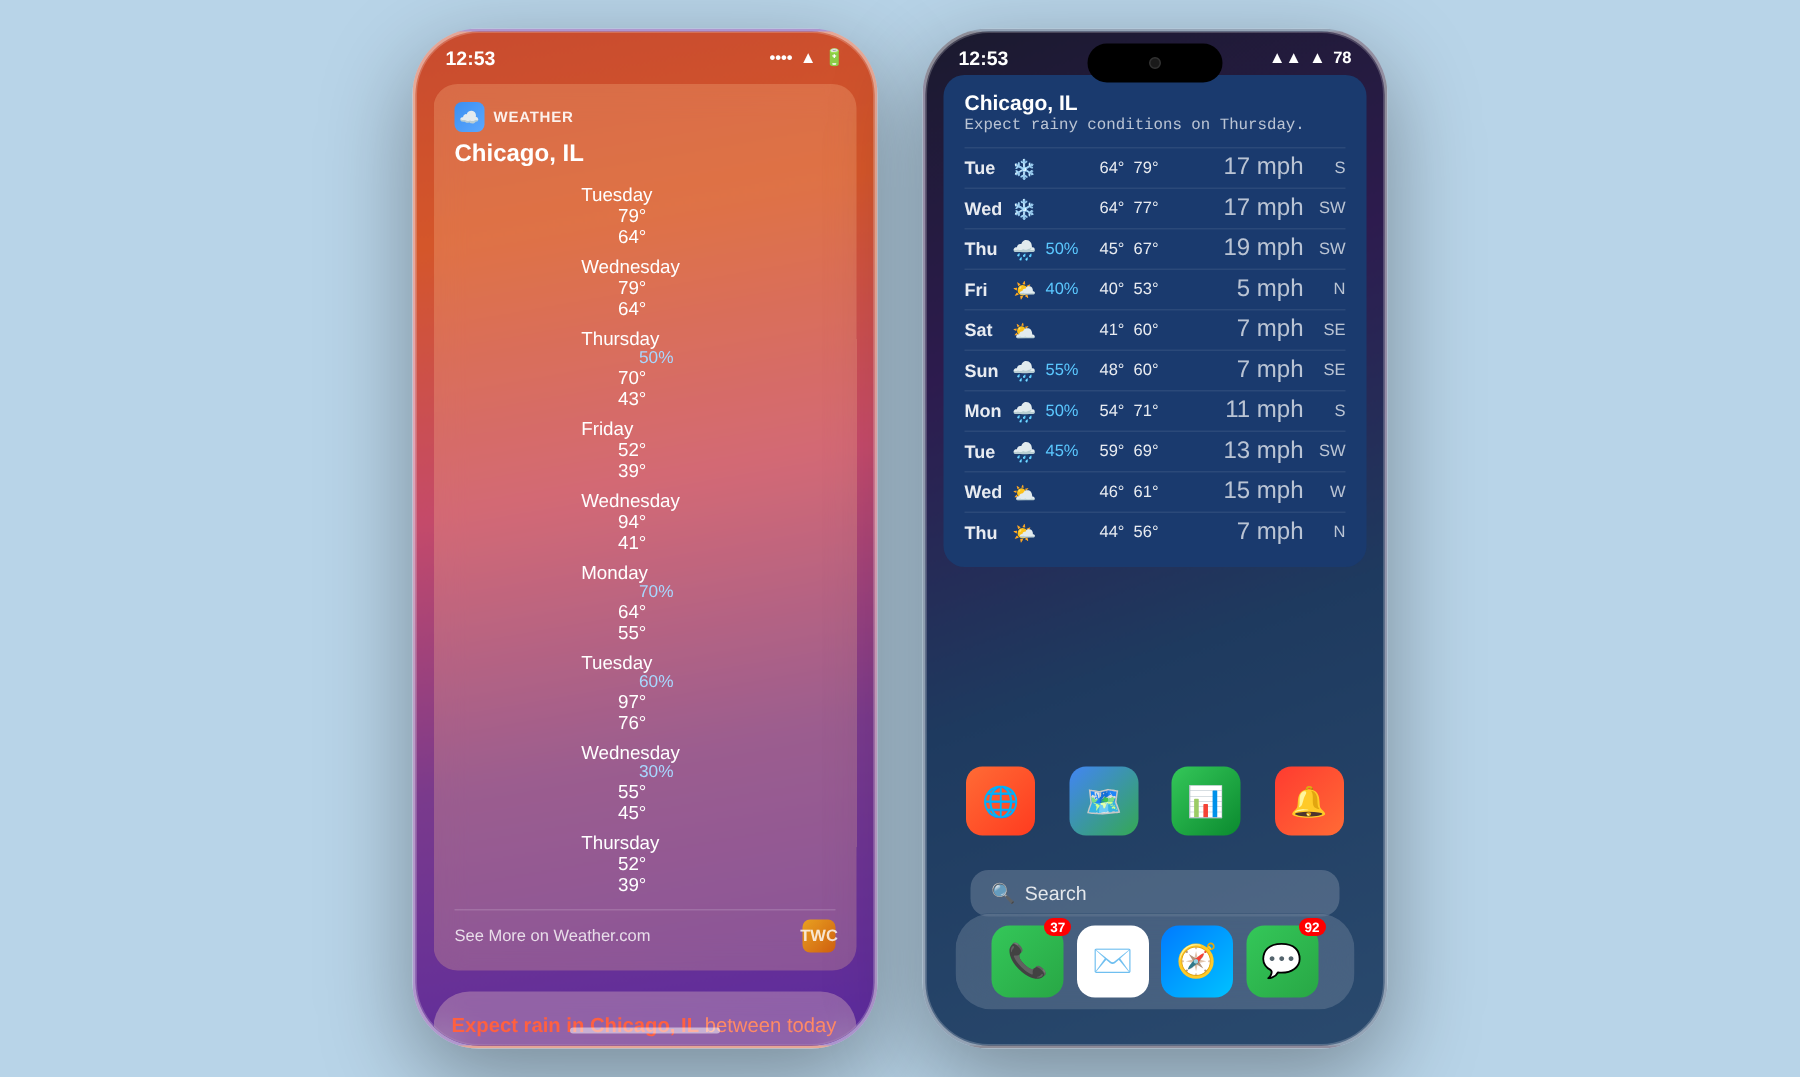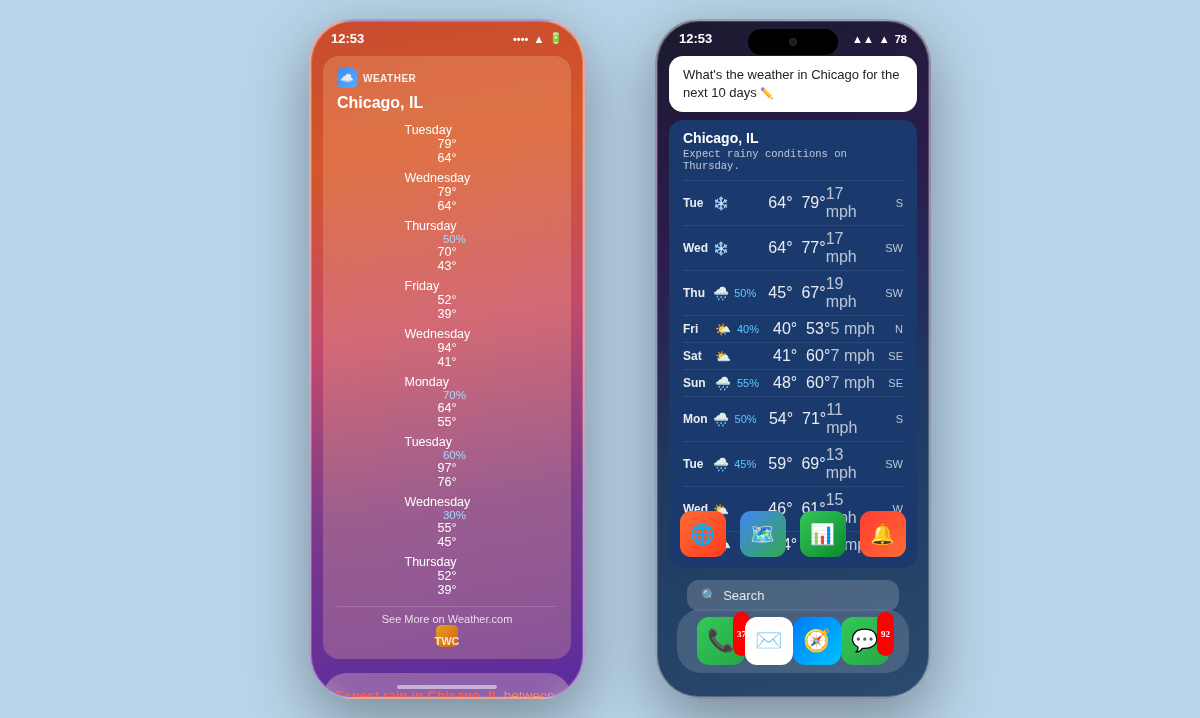--- a/index.html
+++ b/index.html
@@ -10,28 +10,27 @@
       display: flex;
       align-items: center;
       justify-content: center;
       gap: 30px;
       font-family: -apple-system, BlinkMacSystemFont, 'SF Pro Display', 'Helvetica Neue', sans-serif;
       overflow: hidden;
     }
 
     
     .phone {
-      width: 276px;
+      width: 310px;
       height: 680px;
       border-radius: 44px;
       border: 2px solid rgba(255,255,255,0.5);
       overflow: hidden;
       position: relative;
       box-shadow: 0 20px 60px rgba(0,0,0,0.35), inset 0 0 0 1px rgba(255,255,255,0.2);
-      margin-left: 40px;
     }
 
     
     .phone1 {
       background: linear-gradient(170deg, #c84b2f 0%, #d4562a 20%, #c44a6a 45%, #7a3a8c 70%, #5a2a9e 100%);
     }
 
     .phone1-status {
       display: flex;
       justify-content: space-between;
@@ -106,46 +105,45 @@
 
     .weather-row .pct {
       width: 38px;
       text-align: right;
       color: #a8d8ff;
       font-size: 11.5px;
     }
 
     .weather-row .hi, .weather-row .lo {
       width: 36px;
-      text-align: center;
+      text-align: left;
       font-weight: 500;
     }
 
     .weather-see-more {
       display: flex;
       justify-content: space-between;
       align-items: center;
       margin-top: 6px;
       padding-top: 6px;
       border-top: 1px solid rgba(255,255,255,0.15);
-      flex-direction: column;
     }
 
     .weather-see-more span {
       font-size: 11px;
       color: rgba(255,255,255,0.8);
     }
 
     .weather-channel-badge {
       width: 22px;
       height: 22px;
       background: linear-gradient(135deg, #e8a020, #d06010);
       border-radius: 5px;
       display: flex;
-      align-items: flex-end;
+      align-items: center;
       justify-content: center;
       font-size: 6px;
       color: white;
       font-weight: 700;
     }
 
     .siri-message {
       margin: 14px 12px 8px;
       background: rgba(255,220,200,0.3);
       border-radius: 24px;
@@ -301,21 +299,21 @@
     }
 
     .weather2-row .pct2 {
       width: 36px;
       color: #5bc8ff;
       font-size: 11px;
     }
 
     .weather2-row .range {
       flex: 1;
-      font-size: 16px;
+      font-size: 11px;
       color: rgba(255,255,255,0.9);
     }
 
     .weather2-row .wind {
       font-size: 16px;
       color: rgba(255,255,255,0.7);
       margin-right: 4px;
     }
 
     .weather2-row .dir {
@@ -363,24 +361,23 @@
 
     .badge {
       position: absolute;
       top: -5px;
       right: -5px;
       background: red;
       color: white;
       font-size: 9px;
       font-weight: 700;
       border-radius: 9px;
-      padding: 17px 4px;
+      padding: 1px 4px;
       min-width: 16px;
       text-align: center;
-      font-family: Liberation Serif, serif;
     }
 
     .dock-phone { background: linear-gradient(135deg, #34c759, #28a745); }
     .dock-gmail { background: white; }
     .dock-safari { background: linear-gradient(135deg, #007aff, #00c2ff); }
     .dock-messages { background: linear-gradient(135deg, #34c759, #28a745); }
 
     
     .app-icons-row {
       display: flex;
@@ -509,25 +506,20 @@
 
   <div class="phone2-status">
     <span>12:53</span>
     <div class="status-right">
       <span>▲▲</span>
       <span>▲</span>
       <span>78</span>
     </div>
   </div>
 
-  <div class="siri-query-box">
-    <p>
-      <span>What's the weather in Chicago for the next 10 days</span> <span class="edit-icon">✏️</span>
-    </p>
-  </div>
 
   <div class="weather-card2">
     <div class="weather-card2-title">Chicago, IL</div>
     <div class="weather-card2-subtitle">Expect rainy conditions on Thursday.</div>
     <div id="forecast2-container">
         <div class="weather2-row">
       <span class="day2">Tue</span>
       <span class="icon2">❄️</span>
       <span class="pct2"></span>
       <span class="range">64°&nbsp;&nbsp;79°</span>

